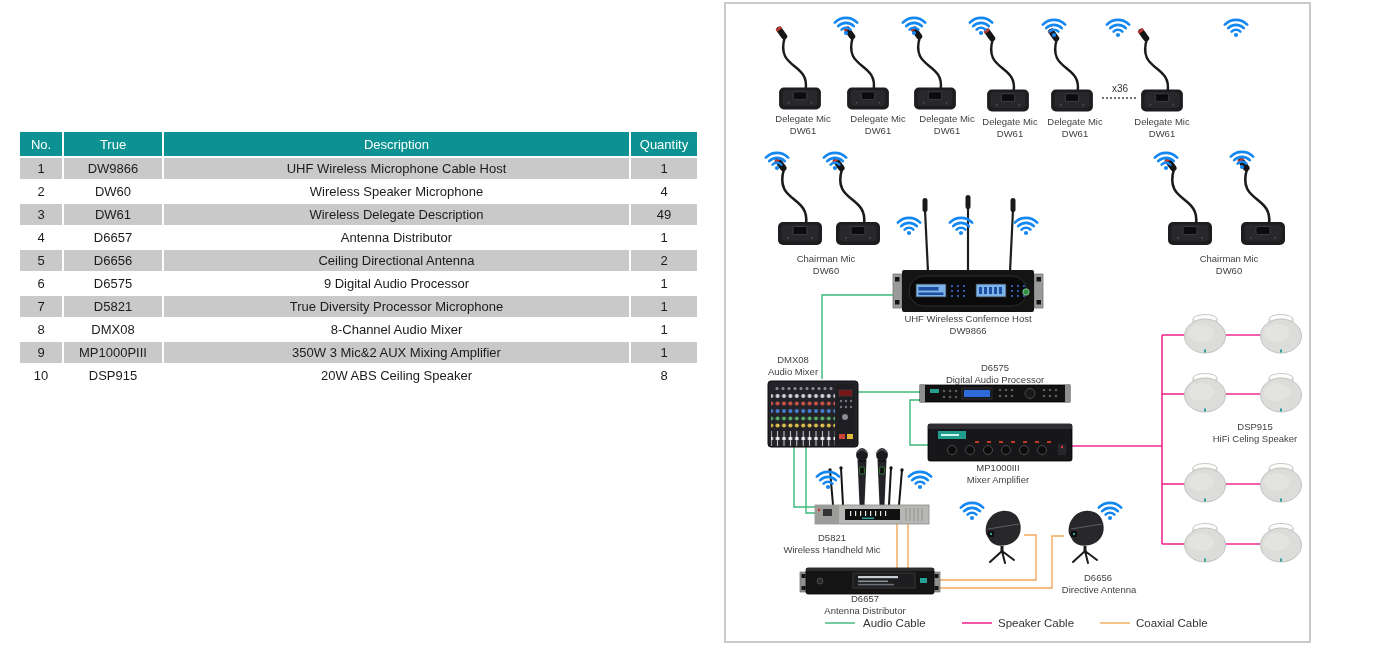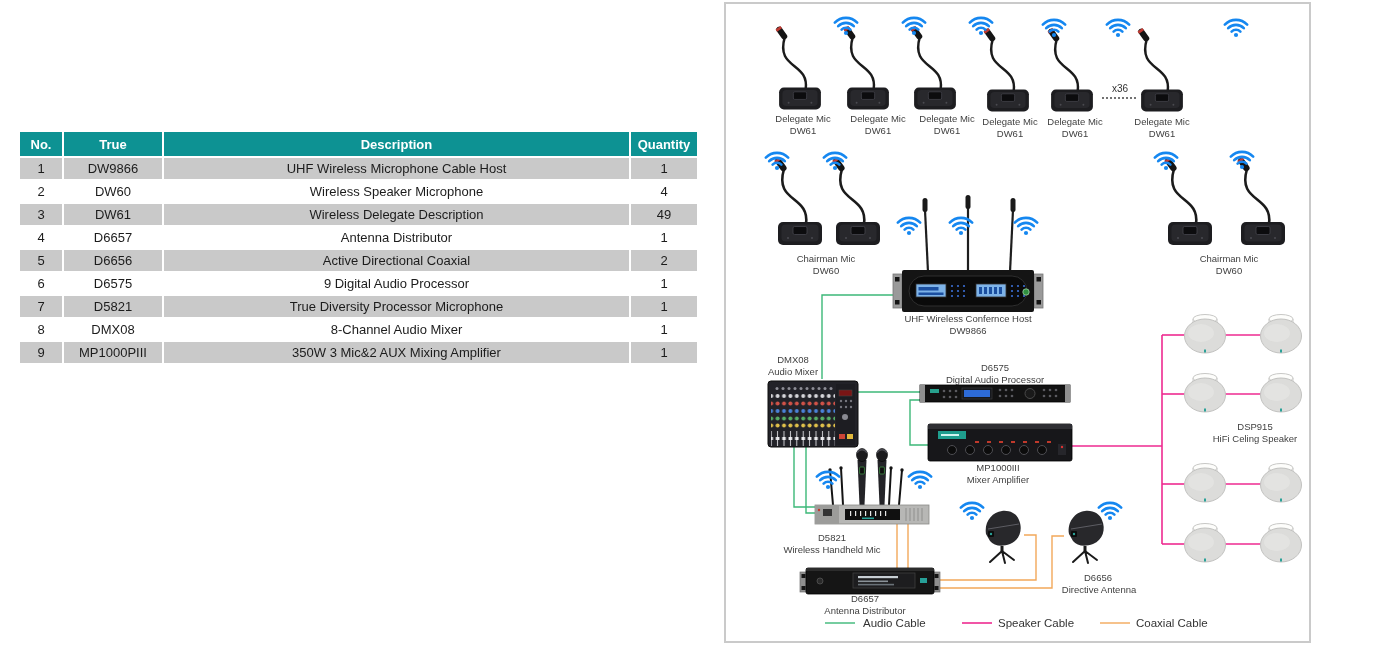--- a/index.html
+++ b/index.html
@@ -4,21 +4,21 @@
 <style>
   html,body{margin:0;padding:0}
   body{
     width:1400px;height:648px;position:relative;background:#fff;
     font-family:"Liberation Sans", sans-serif;overflow:hidden;
   }
   
   .spec-table{position:absolute;left:18px;top:130px;width:681px}
   .spec-table table{border-collapse:separate;border-spacing:2px;width:100%;table-layout:fixed}
   .spec-table th{
-    background:var(--table_header,#0d9293);color:#fff;font-weight:bold;
+    background:var(--table_header,#0d9293);color:#fff;font-weight:normal;
     font-size:13px;height:24px;padding:0;text-align:center;
   }
   .spec-table td{
     font-size:13px;color:#1c1c1c;text-align:center;height:21px;padding:0 2px;
     white-space:nowrap;overflow:hidden;
   }
   .spec-table tbody tr:nth-child(odd) td{background:var(--row_alt,#c9c9c9)}
   .spec-table tbody tr:nth-child(even) td{background:#ffffff}
   
   #diagram{position:absolute;left:723px;top:0;width:677px;height:648px}
@@ -76,21 +76,21 @@
   <tr>
     <td>4</td>
     <td>D6657</td>
     <td>Antenna Distributor</td>
     <td>1</td>
   </tr>
 
   <tr>
     <td>5</td>
     <td>D6656</td>
-    <td>Active Directional Coaxial</td>
+    <td>Ceiling Directional Antenna</td>
     <td>2</td>
   </tr>
 
   <tr>
     <td>6</td>
     <td>D6575</td>
     <td>9 Digital Audio Processor</td>
     <td>1</td>
   </tr>
 
@@ -108,20 +108,26 @@
     <td>1</td>
   </tr>
 
   <tr>
     <td>9</td>
     <td>MP1000PIII</td>
     <td>350W 3 Mic&amp;2 AUX Mixing Amplifier</td>
     <td>1</td>
   </tr>
 
+  <tr>
+    <td>10</td>
+    <td>DSP915</td>
+    <td>20W ABS Ceiling Speaker</td>
+    <td>8</td>
+  </tr>
 </tbody>
   </table>
 </div>
 
 <svg id="diagram" viewBox="723 0 677 648">
   <defs>
 
     <g id="wifi">
       <path class="wifi-arc" d="M-4.4,3.6 A6.2,6.2 0 0 1 4.4,3.6"></path>
       <path class="wifi-arc" d="M-7.8,0.2 A10.8,10.8 0 0 1 7.8,0.2"></path>

